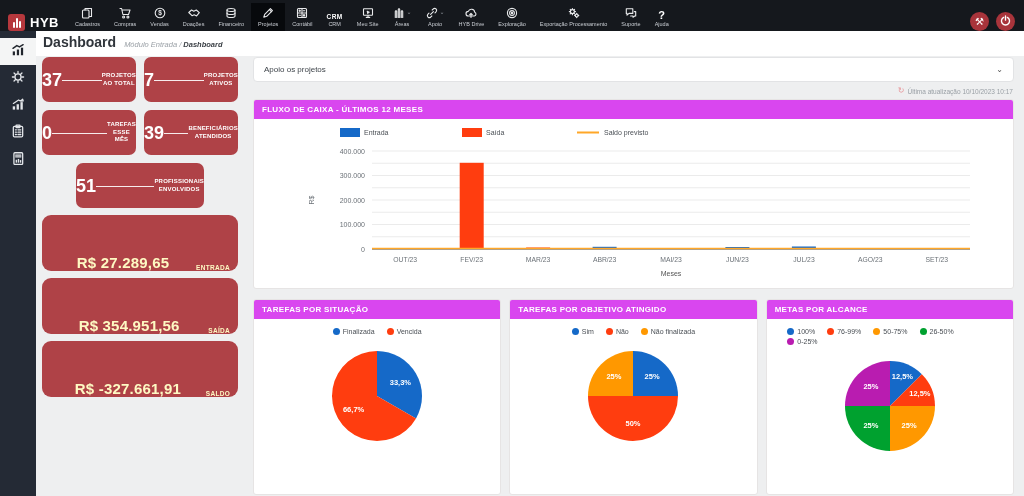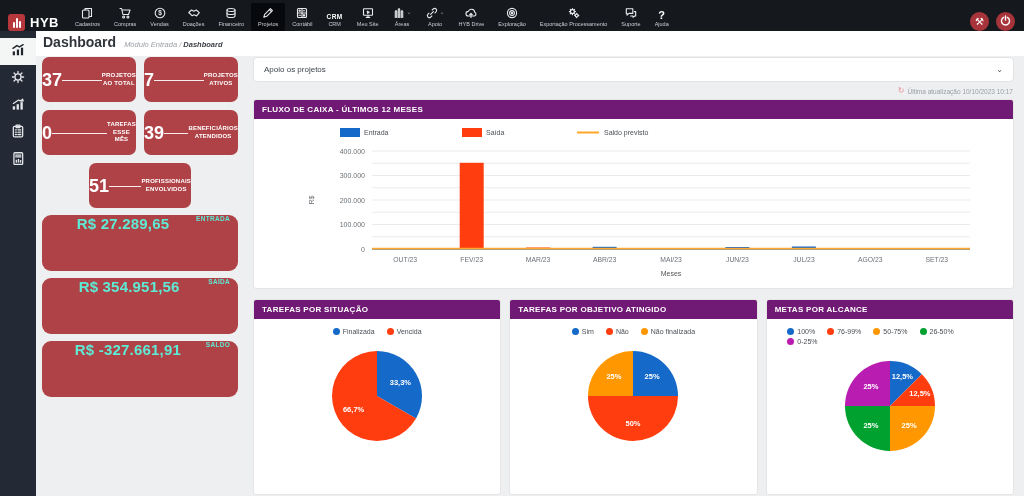--- a/index.html
+++ b/index.html
@@ -44,38 +44,38 @@
   .moon { position:absolute; right:16px; top:11px; font-size:11px; color:#20252c; cursor:pointer; }
 
   
   .stats-col { position:absolute; left:42px; top:57px; width:196px; }
   .stat-grid { display:grid; grid-template-columns:94px 94px; gap:8px; }
   .stat-card { background:#af4247; border-radius:7px; color:#fff; height:45px;
                display:flex; flex-direction:row; align-items:center; justify-content:center; }
   .stat-value { font-size:18px; font-weight:bold; line-height:1; }
   .stat-rule { width:68%; border-top:1px solid rgba(255,255,255,.9); margin:3px 0 2px; }
   .stat-label { font-size:6px; font-weight:bold; line-height:1.3; text-align:center; letter-spacing:.2px; }
-  .stat-card.single { width:102px; margin:8px auto 0; }
-  .money-card { background:#af4247; border-radius:9px; color:#5eead4; height:56px; margin-top:7px;
-                display:flex; align-items:flex-start; padding:0 8px; }
+  .stat-card.single { width:128px; margin:8px auto 0; }
+  .money-card { background:#af4247; border-radius:9px; color:#fef9c3; height:56px; margin-top:7px;
+                display:flex; align-items:flex-end; padding:0 8px; }
   .money-value { flex:1; text-align:center; font-size:15px; font-weight:bold; letter-spacing:.2px; }
   .money-label { font-size:6.5px; font-weight:bold; letter-spacing:.3px; }
 
   
   .main-col { position:absolute; left:253px; top:57px; width:761px; }
   .select-box { height:25px; background:#fff; border:1px solid #e2e3e5; border-radius:4px;
                 display:flex; align-items:center; padding:0 10px; font-size:8px; color:#3e444a;
                 cursor:pointer; }
   .select-box .chev { margin-left:auto; font-size:8px; color:#555; }
   .update-line { display:flex; justify-content:flex-end; align-items:center; gap:3px;
                  font-size:6.5px; color:#9aa0a6; margin:5px 1px 4px; }
   .update-line .refresh { color:#e7969b; font-size:8px; line-height:1; }
 
   .panel { background:#fff; border:1px solid #e6e4e4; border-radius:3px; overflow:hidden; }
-  .panel-header { background:#701a75; color:#fff; font-weight:bold; font-size:8px;
+  .panel-header { background:#d946ef; color:#fff; font-weight:bold; font-size:8px;
                   padding:5px 8px; letter-spacing:.3px; }
   .flux-panel { height:190px; }
   .flux-body { padding:1px 8px 0; }
 
   .pie-row { display:grid; grid-template-columns:1fr 1fr 1fr; gap:8px; margin-top:10px; }
   .pie-panel { height:196px; }
   .pie-legend { display:flex; flex-wrap:wrap; gap:3px 12px; width:max-content; max-width:205px;
                 margin:9px auto 0; }
   .legend-item { display:flex; align-items:center; gap:3px; font-size:7px; color:#4a4f55; white-space:nowrap; }
   .legend-dot { width:7px; height:7px; border-radius:50%; flex:0 0 auto; }

